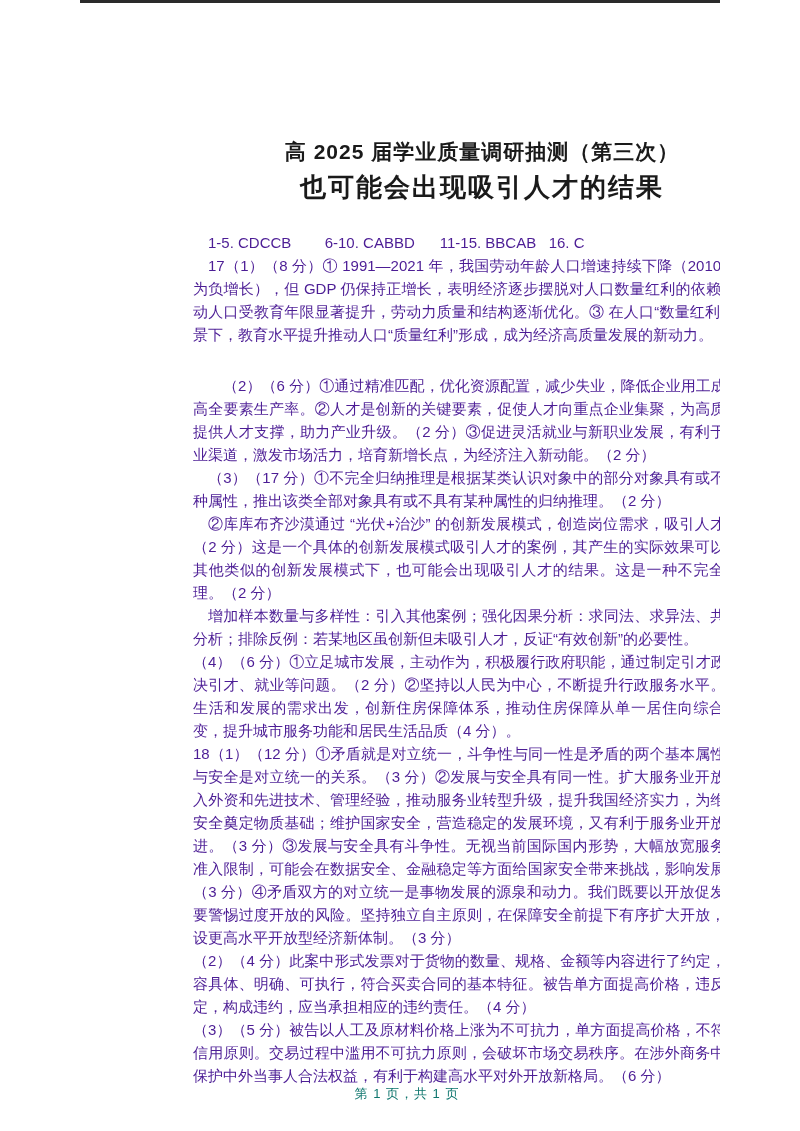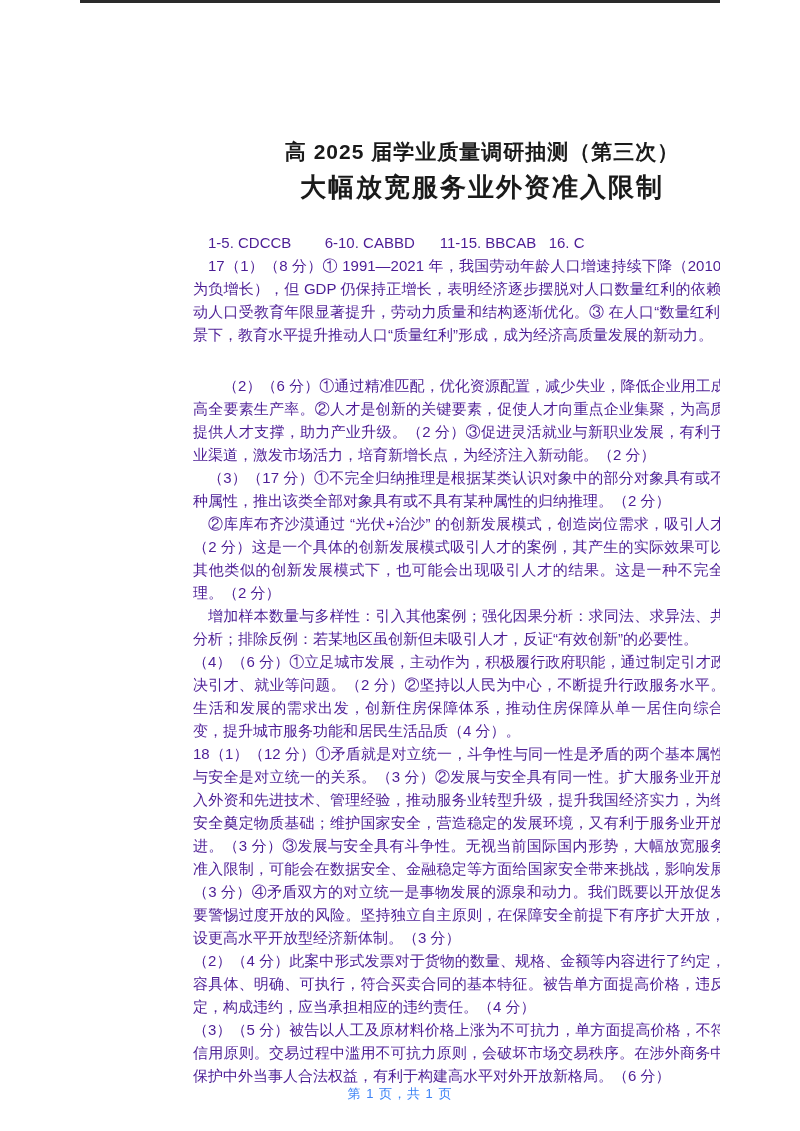--- a/index.html
+++ b/index.html
@@ -56,36 +56,36 @@
     font-size: 15px;
     line-height: 23px;
     text-align: justify;
     white-space: pre-wrap;
     word-break: break-all;
     color: #4c1d95;
   }
   .footer {
     position: absolute;
     bottom: 28px;
-    left: 0;
+    left: 7px;
     width: 100%;
     text-align: center;
     font-size: 13px;
-    color: #3b82f6;
+    color: #0f766e;
     letter-spacing: 1px;
   }
 </style>
 </head>
 <body>
 
 <div class="page">
   <div class="scan-edge"></div>
   <div class="content">
     <h1 class="doc-title">高 2025 届学业质量调研抽测（第三次）</h1>
-    <h2 class="doc-subtitle">大幅放宽服务业外资准入限制</h2>
+    <h2 class="doc-subtitle">也可能会出现吸引人才的结果</h2>
     <div class="doc-body" id="doc-body">
         <p class="para" style="text-indent: 1em;">1-5. CDCCB        6-10. CABBD      11-15. BBCAB   16. C</p>
         <p class="para" style="text-indent: 1em;">17（1）（8 分）① 1991—2021 年，我国劳动年龄人口增速持续下降（2010 年后转为负增长），但 GDP 仍保持正增长，表明经济逐步摆脱对人口数量红利的依赖。② 劳动人口受教育年限显著提升，劳动力质量和结构逐渐优化。③ 在人口“数量红利”减弱背景下，教育水平提升推动人口“质量红利”形成，成为经济高质量发展的新动力。</p>
         <p class="para" style="text-indent: 2em; margin-top: 28px;">（2）（6 分）①通过精准匹配，优化资源配置，减少失业，降低企业用工成本，提高全要素生产率。②人才是创新的关键要素，促使人才向重点企业集聚，为高质量发展提供人才支撑，助力产业升级。（2 分）③促进灵活就业与新职业发展，有利于拓宽就业渠道，激发市场活力，培育新增长点，为经济注入新动能。（2 分）</p>
         <p class="para" style="text-indent: 1em;">（3）（17 分）①不完全归纳推理是根据某类认识对象中的部分对象具有或不具有某种属性，推出该类全部对象具有或不具有某种属性的归纳推理。（2 分）</p>
         <p class="para" style="text-indent: 1em;">②库库布齐沙漠通过 “光伏+治沙” 的创新发展模式，创造岗位需求，吸引人才聚集。（2 分）这是一个具体的创新发展模式吸引人才的案例，其产生的实际效果可以推测在其他类似的创新发展模式下，也可能会出现吸引人才的结果。这是一种不完全归纳推理。（2 分）</p>
         <p class="para" style="text-indent: 1em;">增加样本数量与多样性：引入其他案例；强化因果分析：求同法、求异法、共变法等分析；排除反例：若某地区虽创新但未吸引人才，反证“有效创新”的必要性。</p>
         <p class="para" style="text-indent: 0em;">（4）（6 分）①立足城市发展，主动作为，积极履行政府职能，通过制定引才政策，解决引才、就业等问题。（2 分）②坚持以人民为中心，不断提升行政服务水平。从青年生活和发展的需求出发，创新住房保障体系，推动住房保障从单一居住向综合发展转变，提升城市服务功能和居民生活品质（4 分）。</p>
         <p class="para" style="text-indent: 0em;">18（1）（12 分）①矛盾就是对立统一，斗争性与同一性是矛盾的两个基本属性。发展与安全是对立统一的关系。（3 分）②发展与安全具有同一性。扩大服务业开放，可引入外资和先进技术、管理经验，推动服务业转型升级，提升我国经济实力，为维护国家安全奠定物质基础；维护国家安全，营造稳定的发展环境，又有利于服务业开放持续推进。（3 分）③发展与安全具有斗争性。无视当前国际国内形势，大幅放宽服务业外资准入限制，可能会在数据安全、金融稳定等方面给国家安全带来挑战，影响发展秩序。（3 分）④矛盾双方的对立统一是事物发展的源泉和动力。我们既要以开放促发展，也要警惕过度开放的风险。坚持独立自主原则，在保障安全前提下有序扩大开放，才能建设更高水平开放型经济新体制。（3 分）</p>
         <p class="para" style="text-indent: 0em;">（2）（4 分）此案中形式发票对于货物的数量、规格、金额等内容进行了约定，约定内容具体、明确、可执行，符合买卖合同的基本特征。被告单方面提高价格，违反合同约定，构成违约，应当承担相应的违约责任。（4 分）</p>

